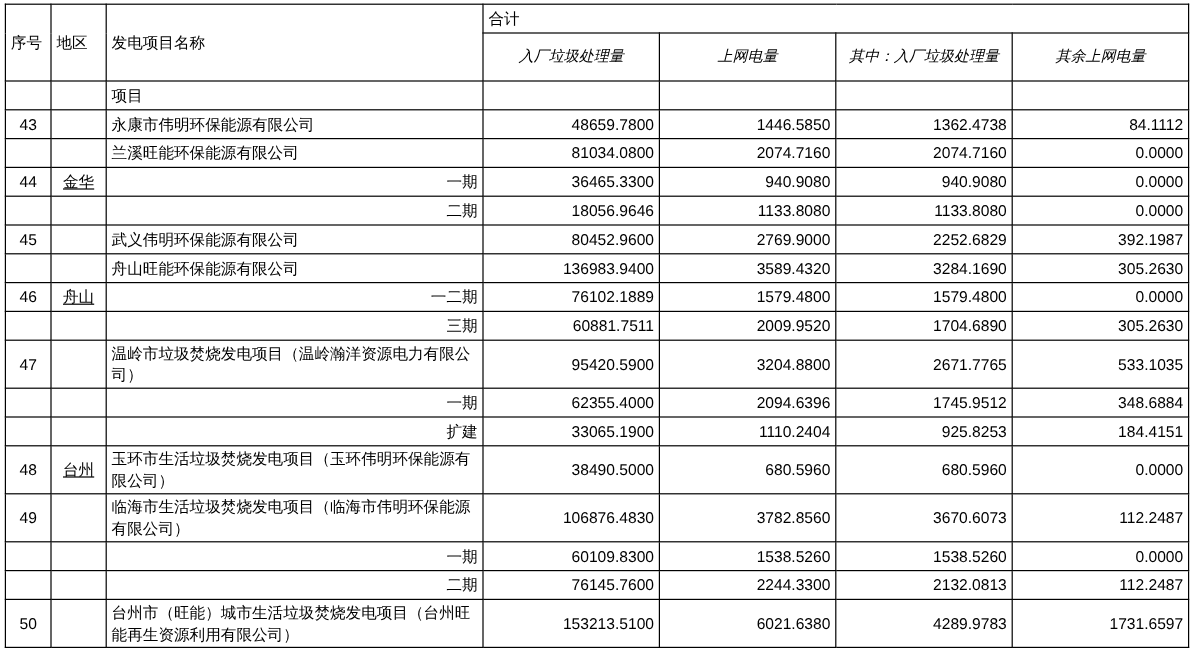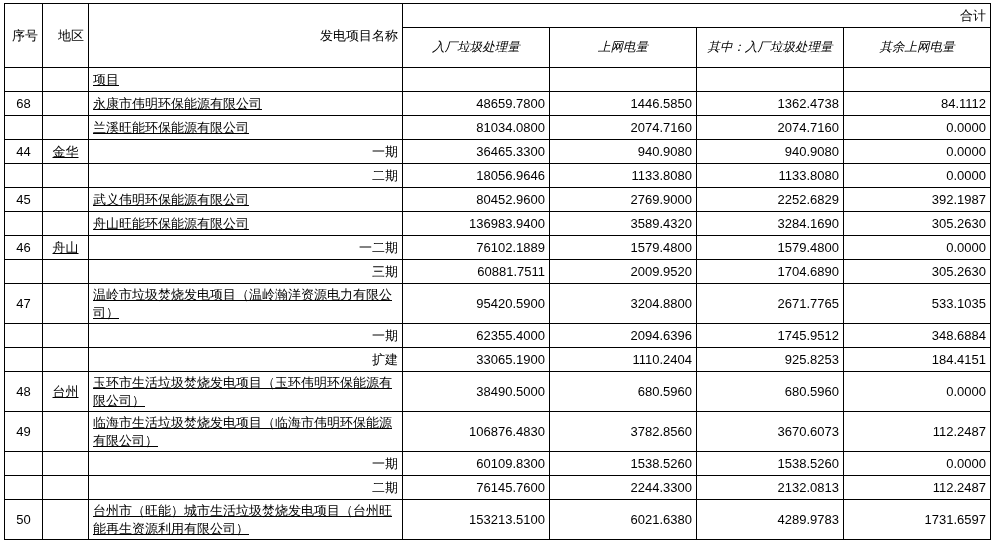--- a/index.html
+++ b/index.html
@@ -26,34 +26,34 @@
     font-size: 12.5px;
   }
   table.grid td, table.grid th {
     border: 1px solid #000000;
     padding: 2px 4px;
     vertical-align: middle;
     font-weight: normal;
     line-height: 1.35;
   }
   .hdr {
-    text-align: right;
+    text-align: left;
     font-size: 13px;
   }
   .hdr-sm {
     text-align: center;
     font-size: 12.5px;
     font-style: italic;
   }
   .c-seq { width: 38px; text-align: center; }
   .c-region { width: 46px; text-align: center; }
   .c-name { width: 314px; text-align: left; }
   .c-num { width: 147px; text-align: right; padding-right: 8px; }
   .num { text-align: right; padding-right: 8px; font-size: 13px; }
-  .name { text-align: left; padding-left: 6px; font-size: 13px; text-decoration: underline; }
+  .name { text-align: left; padding-left: 6px; font-size: 13px; }
   .name-indent { text-align: right; padding-right: 10px; font-size: 13px; }
   .seq { text-align: center; font-size: 13px; }
   .region { text-align: center; font-size: 13px; text-decoration: underline; }
   .rowh { height: 24px; }
   .rowh2 { height: 40px; }
 </style>
 </head>
 <body>
 
 <div class="sheet">
@@ -85,21 +85,21 @@
         <tr class="rowh">
           <td class="seq"></td>
           <td class="region"></td>
           <td class="name">项目</td>
           <td class="num"></td>
           <td class="num"></td>
           <td class="num"></td>
           <td class="num"></td>
         </tr>
         <tr class="rowh">
-          <td class="seq">68</td>
+          <td class="seq">43</td>
           <td class="region"></td>
           <td class="name">永康市伟明环保能源有限公司</td>
           <td class="num">48659.7800</td>
           <td class="num">1446.5850</td>
           <td class="num">1362.4738</td>
           <td class="num">84.1112</td>
         </tr>
         <tr class="rowh">
           <td class="seq"></td>
           <td class="region"></td>

